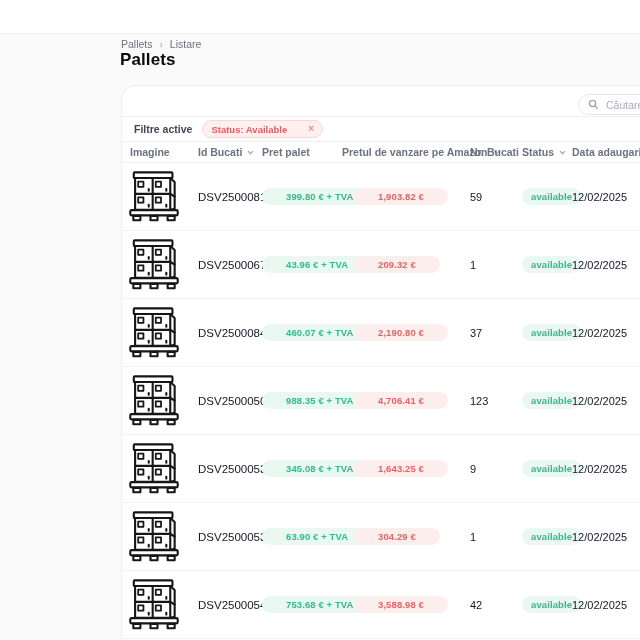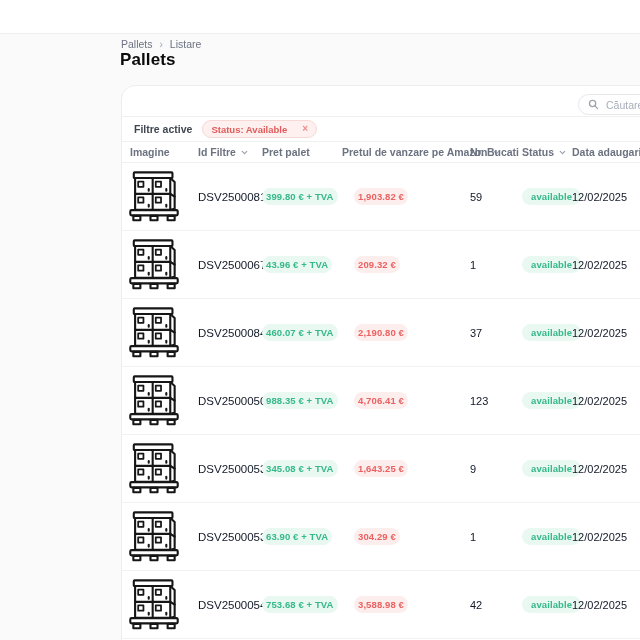--- a/index.html
+++ b/index.html
@@ -29,39 +29,39 @@
     font-family:"Liberation Sans","DejaVu Sans",sans-serif;background:transparent;
   }
   .search-box input::placeholder{color:#a7aeba;}
   
   .filter-row{
     height:24px;border-top:1px solid #f0f0f0;border-bottom:1px solid #f0f0f0;
     display:flex;align-items:center;gap:10px;padding-left:12px;
   }
   .filter-label{font-size:10.5px;font-weight:700;color:#3f4651;}
   .chip{
-    display:inline-flex;align-items:center;gap:15px;
+    display:inline-flex;align-items:center;gap:21px;
     background:var(--chip_bg,#fdf0ef);border:1px solid var(--chip_border,#f6d9d7);
     color:var(--chip_text,#e05c5c);font-size:9.5px;font-weight:600;
     border-radius:999px;padding:2.5px 8px;cursor:pointer;
   }
   .chip .x{font-size:10px;color:#ea8c8c;line-height:1;}
   
   .grid{display:grid;grid-template-columns:68px 64px 80px 128px 52px 50px 96px;align-items:center;}
   .thead{height:20px;border-bottom:1px solid #f0f0f0;}
   .th{font-size:10.5px;font-weight:700;color:#6b7280;padding-left:8px;display:flex;align-items:center;gap:4px;white-space:nowrap;}
   .th .chev{display:inline-flex;margin-top:1px;}
   .row{height:67px;border-bottom:1px solid #f2f2f2;background:#fff;}
   .cell{padding-left:8px;font-size:11px;color:#1b2230;white-space:nowrap;}
   .img-cell{padding-left:3px;display:flex;align-items:center;}
   .id-cell{font-size:11.5px;color:#111827;}
   .qty-cell{font-size:11px;color:#111827;}
   .date-cell{font-size:11px;color:#111827;}
   .pill{
-    display:inline-block;border-radius:999px;padding:3px 4px;font-size:9.5px;font-weight:600;
+    display:inline-block;border-radius:999px;padding:3px 24px;font-size:9.5px;font-weight:600;
     letter-spacing:.1px;
   }
   .pill.green{background:var(--green_bg,#e9f8f1);color:var(--green_text,#35b989);}
   .pill.red{background:var(--red_bg,#fdeeee);color:var(--red_text,#ec6060);margin-left:12px;}
   .pill.status{padding:3px 9px;font-size:9.5px;font-weight:600;}
   .pallet-svg{display:block;}
 </style>
 </head>
 <body>
 
@@ -95,21 +95,21 @@
         <span>Status: Available</span>
         <span class="x">×</span>
       </span>
     </div>
 
     <div class="grid thead">
         <div class="th">
           <span>Imagine</span>
         </div>
         <div class="th">
-          <span>Id Filtre</span>
+          <span>Id Bucati</span>
           <span class="chev">
             <svg width="9" height="9" viewBox="0 0 10 10" fill="none" stroke="#9ca3af" stroke-width="1.3" stroke-linecap="round">
               <path d="M2.5 3.8 L5 6.3 L7.5 3.8"></path>
             </svg>
           </span>
         </div>
         <div class="th">
           <span>Pret palet</span>
         </div>
         <div class="th">

